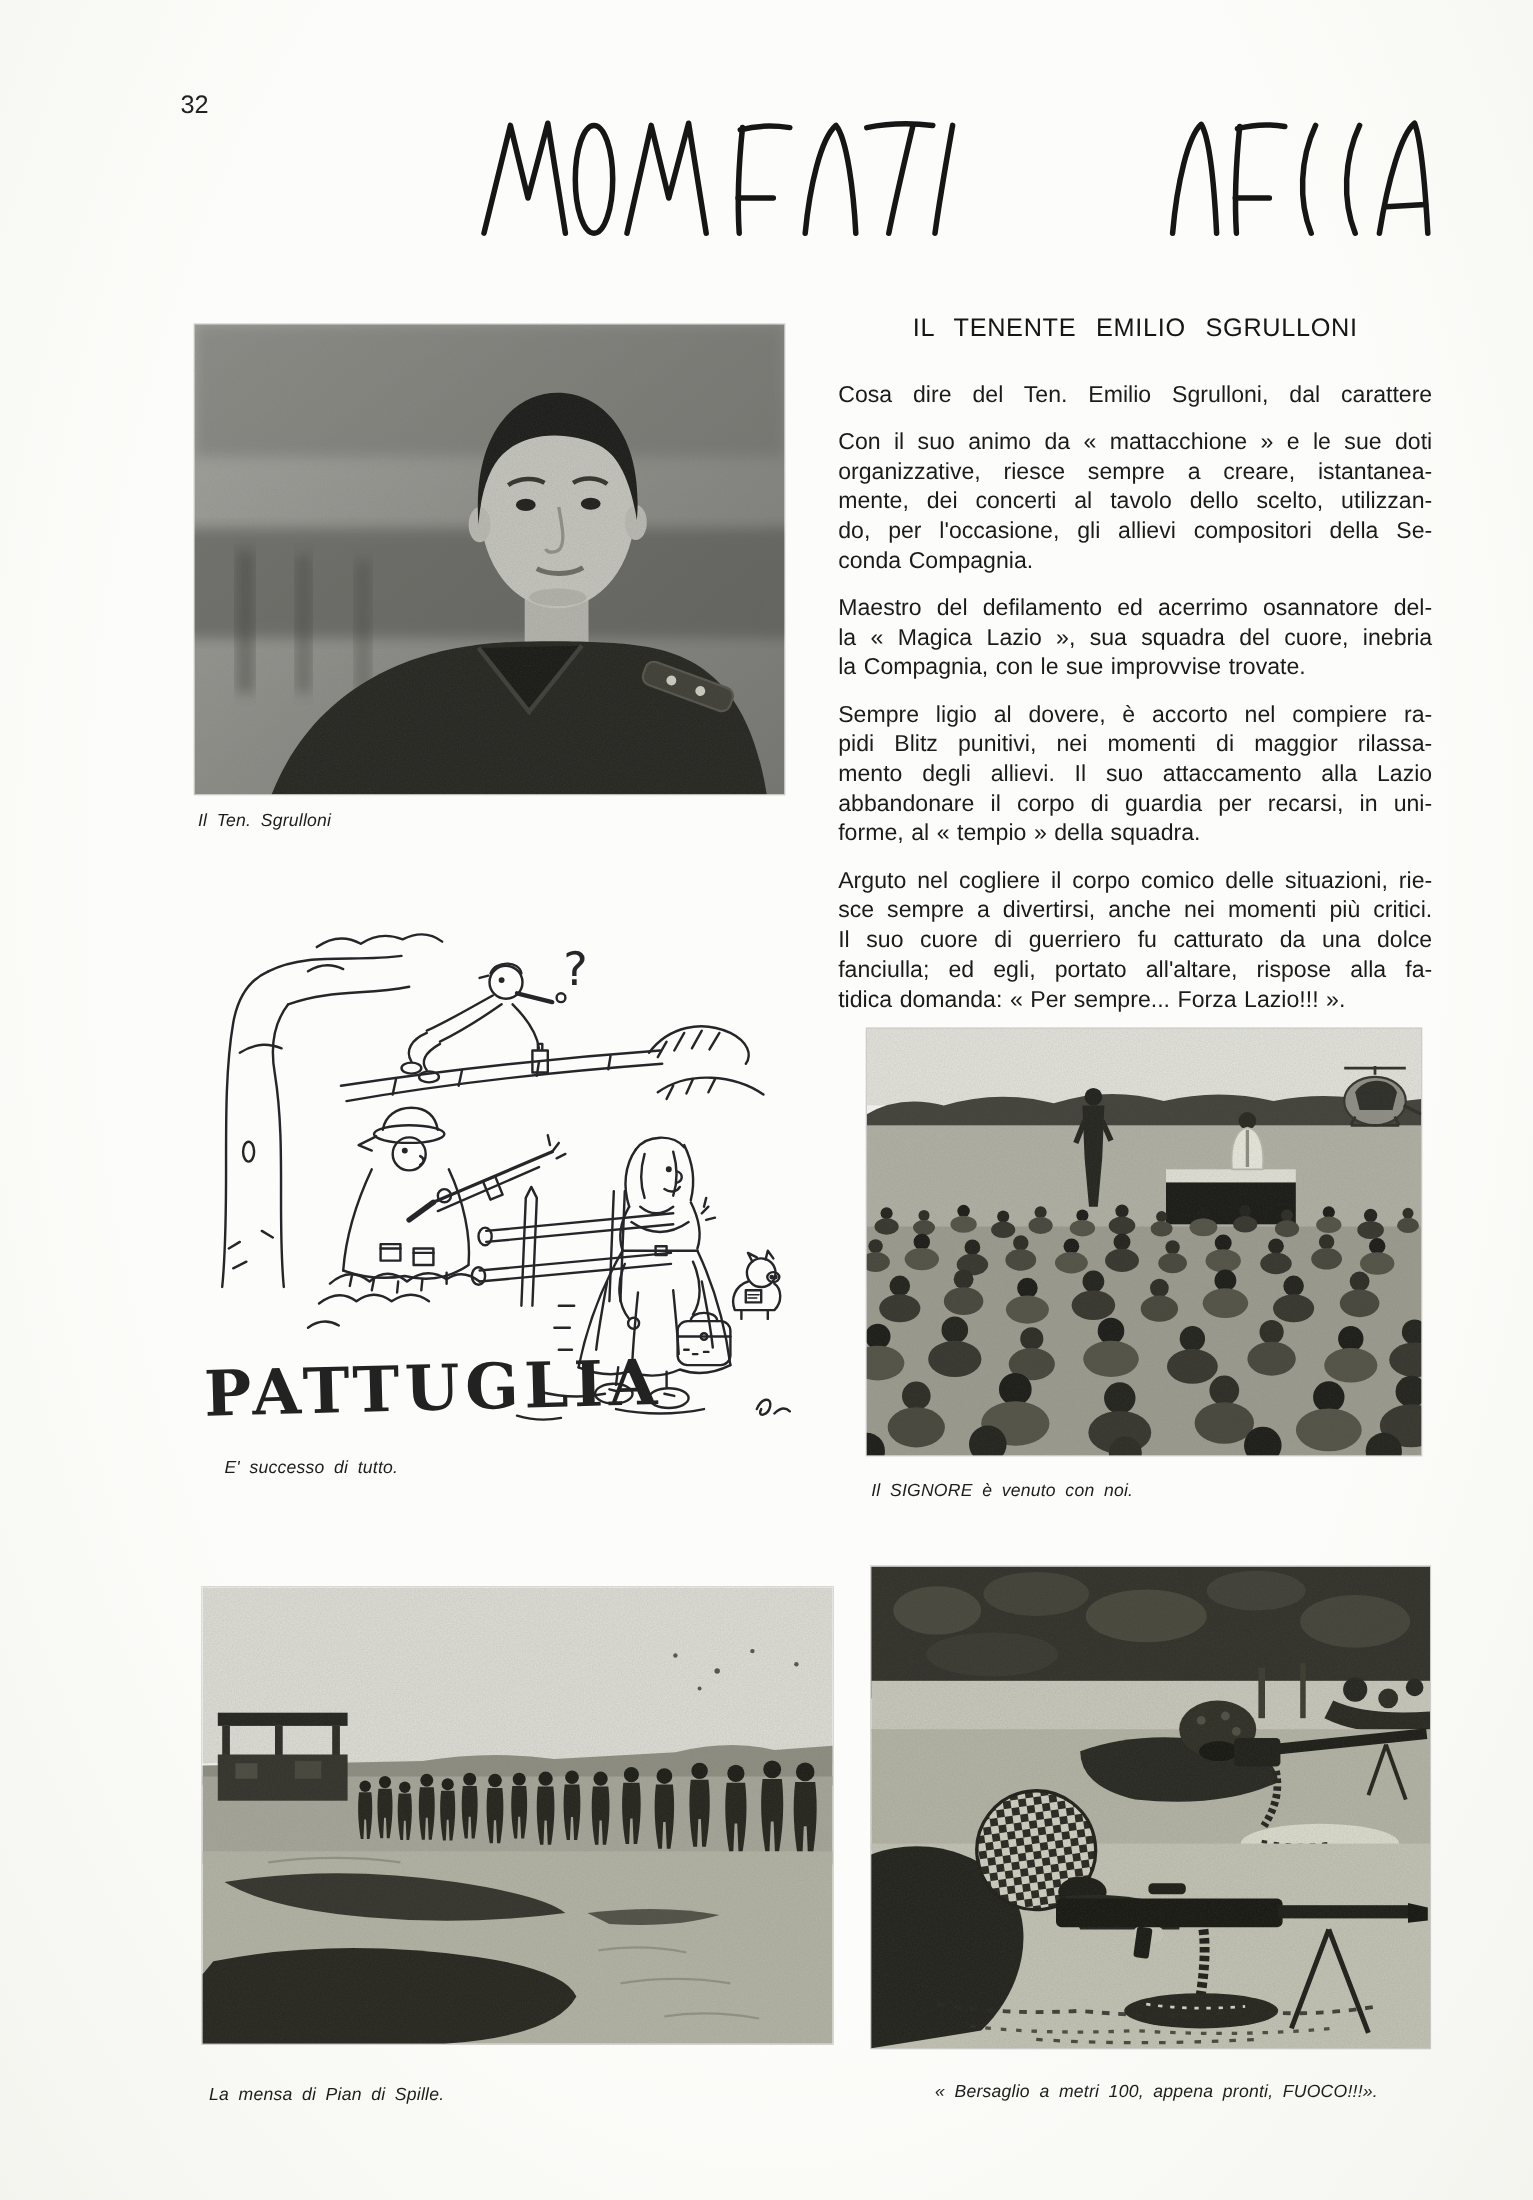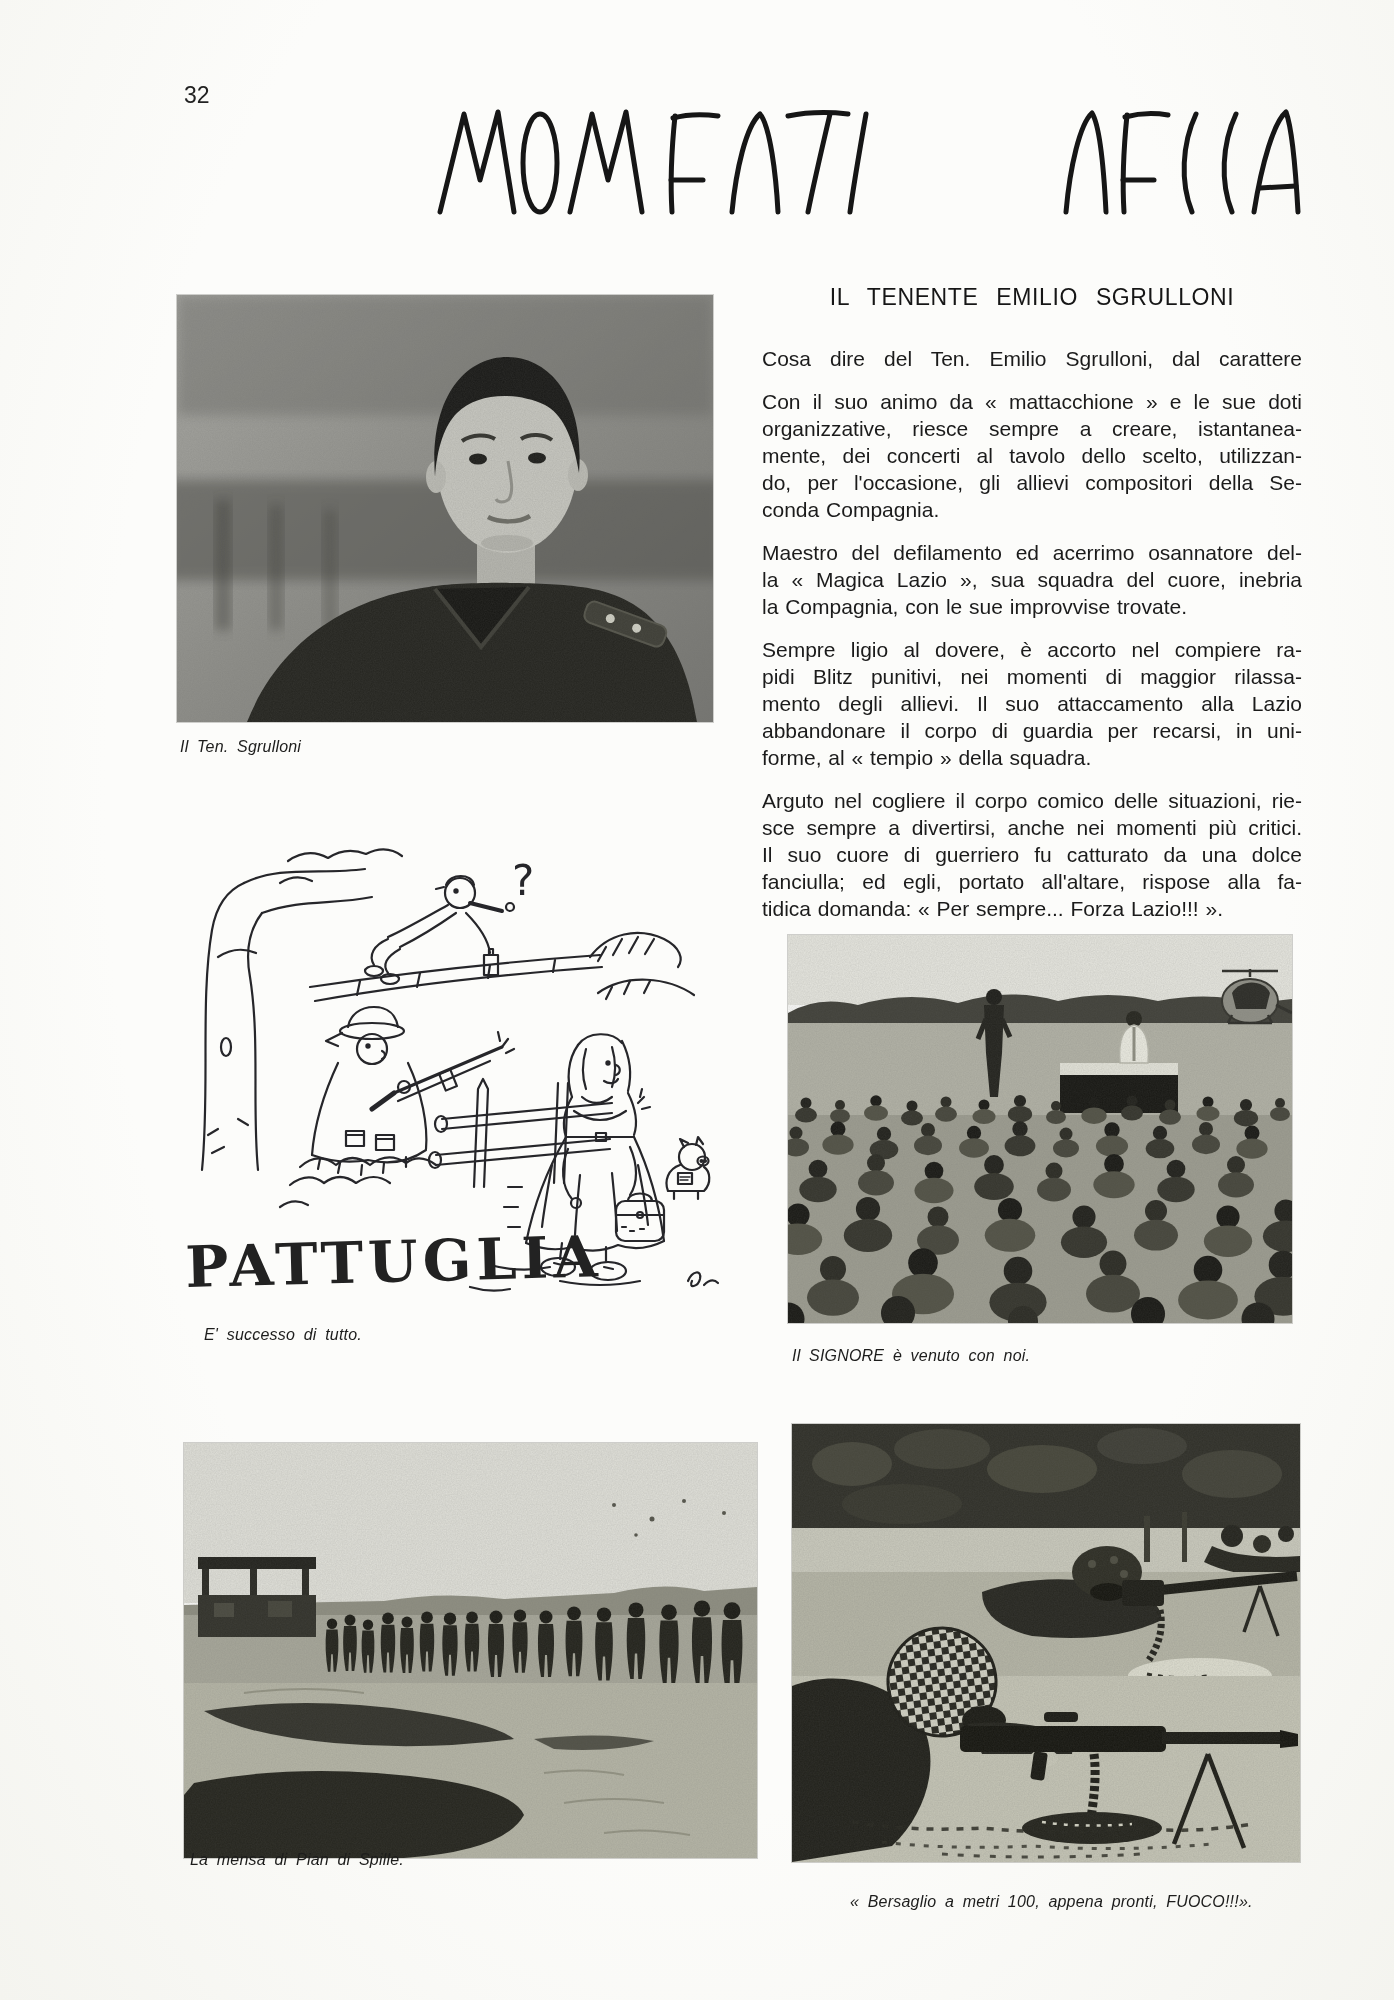--- a/index.html
+++ b/index.html
@@ -1,21 +1,21 @@
 <!DOCTYPE html>
 <html><head>
 <meta charset="utf-8">
 <style>
   html,body{margin:0;padding:0;background:#d8d8d4;}
   .page{
     position:relative;width:1394px;height:2000px;margin:0 auto;
     background:radial-gradient(ellipse at 50% 40%, #fcfcfa 60%, #f4f4ef 100%);
     font-family:"Liberation Sans",sans-serif;color:#1c1c1c;overflow:hidden;
   }
-  .pageno{position:absolute;left:184px;top:82px;font-size:23px;color:#222;}
+  .pageno{position:absolute;left:164px;top:82px;font-size:23px;color:#222;}
   .title-svg{position:absolute;left:420px;top:100px;width:910px;height:122px;}
   .title-svg path{fill:none;stroke:#161616;stroke-width:5;stroke-linecap:round;stroke-linejoin:round;}
   .title-svg ellipse{fill:none;stroke:#161616;stroke-width:5;}
   .photo{position:absolute;display:block;box-shadow:0 0 0 1px rgba(120,120,115,.35);}
   .sketch{position:absolute;display:block;}
   .cap{position:absolute;font-style:italic;font-size:16px;color:#1d1d1c;word-spacing:4px;letter-spacing:.2px;white-space:nowrap;}
   .article{position:absolute;left:762px;top:284px;width:540px;}
   .headline{text-align:center;font-size:23px;letter-spacing:.6px;word-spacing:11px;color:#161616;margin:0 0 34px 0;}
   .para{margin:16px 0 9px 0;}
   .bl{font-size:21px;line-height:27px;text-align:justify;text-align-last:justify;word-spacing:1px;color:#1b1b1b;}
@@ -546,21 +546,21 @@
           <use href="#q"></use>
         </g>
     </g>
     <rect y="240" width="573" height="175" fill="#b5b5a6"></rect>
     <path d="M20,268 Q120,252 230,268 Q310,280 330,296 Q240,308 150,300 Q60,292 20,268 Z" fill="#1c1c16" opacity=".85"></path>
     <path d="M10,340 Q120,318 250,336 Q330,348 340,372 Q320,408 220,415 L0,415 L0,352 Z" fill="#15150f" opacity=".9"></path>
     <path d="M350,296 Q420,288 470,298 Q430,310 370,306 Z" fill="#27271f" opacity=".7"></path>
     <path d="M360,330 q40,-6 80,2 M380,360 q50,-8 100,0 M420,390 q40,-6 86,2 M60,250 q60,-8 120,0" stroke="#8c8c7c" stroke-width="2" fill="none" opacity=".8"></path>
     <rect width="573" height="415" filter="url(#g3)"></rect>
   </svg>
-  <div class="cap" style="left:190px;top:1851px;">La mensa di Pian di Spille.</div>
+  <div class="cap" style="left:190px;top:1896px;">La mensa di Pian di Spille.</div>
 
   <svg class="photo" style="left:792px;top:1424px;" width="508" height="438" viewBox="0 0 508 438">
     <defs>
       <pattern id="chk" width="14" height="14" patternUnits="userSpaceOnUse">
         <rect width="14" height="14" fill="#d3d3c5"></rect>
         <rect width="7" height="7" fill="#26261f"></rect>
           <rect x="7" y="7" width="7" height="7" fill="#26261f"></rect>
       </pattern>
       <filter id="g4">
           <feTurbulence type="fractalNoise" baseFrequency="0.8" numOctaves="2" stitchTiles="stitch"></feTurbulence>

